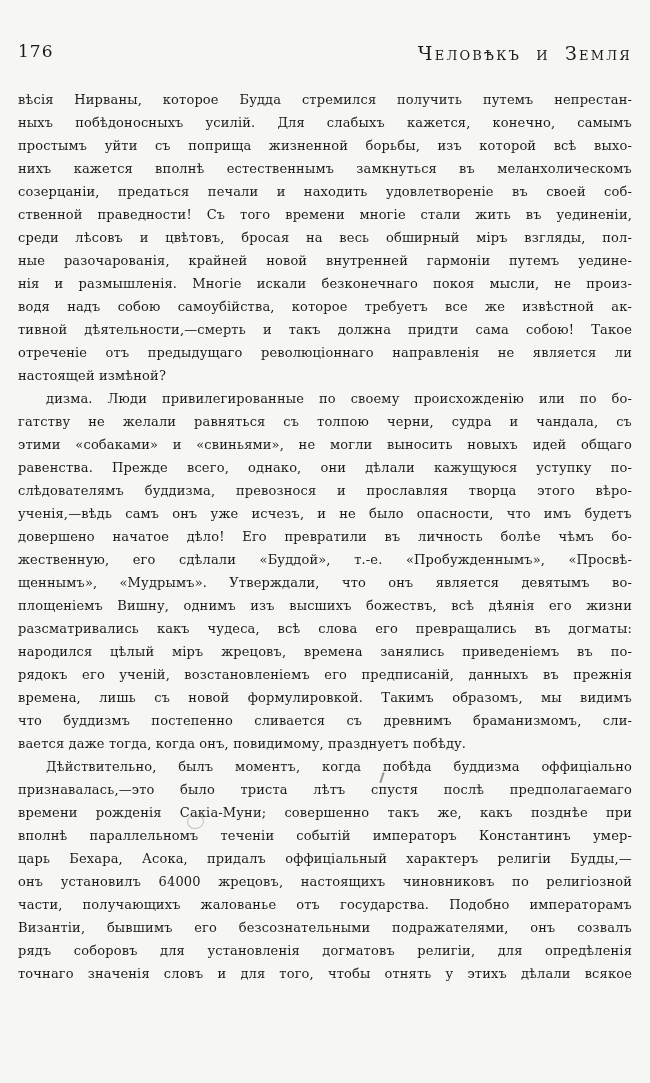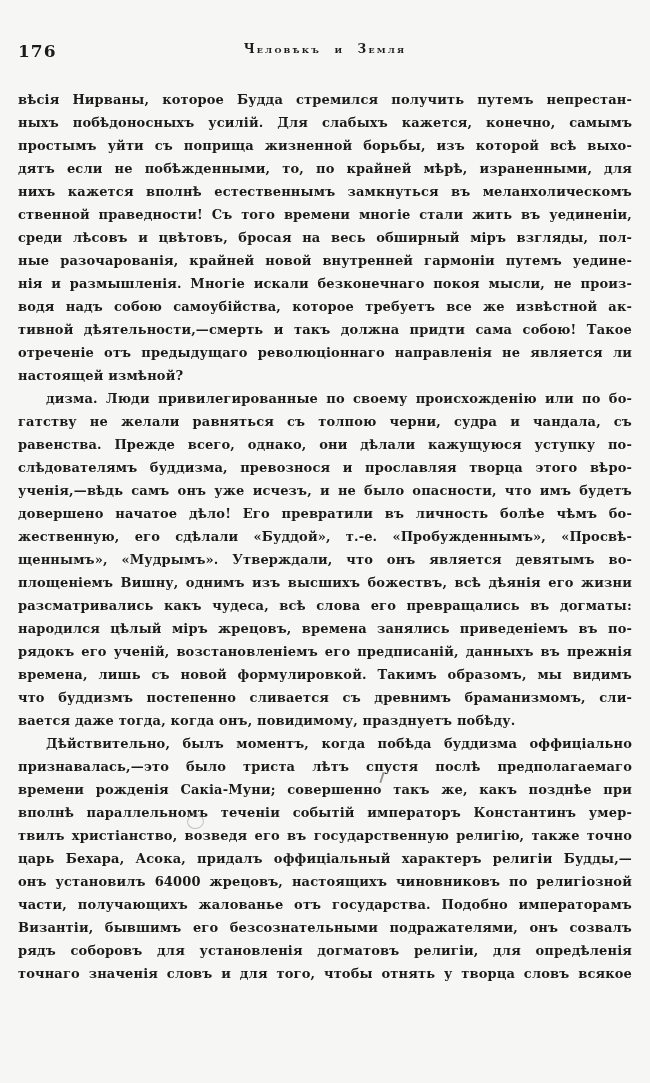--- a/index.html
+++ b/index.html
@@ -9,37 +9,37 @@
   html,body{margin:0;padding:0;}
   body{
     width:650px;height:1083px;
     background:var(--bg);
     color:var(--ink);
     font-family:"DejaVu Serif","Liberation Serif",serif;
     overflow:hidden;
     position:relative;
   }
   .page{
-    position:absolute;inset:0;font-weight:bold;
+    position:absolute;inset:0;
   }
   
   .running-header{
     position:absolute;
     top:41px;left:18px;right:18px;
     height:22px;
   }
   .page-number{
     position:absolute;left:0;top:0;
     font-size:17px;
     letter-spacing:1px;
   }
   .running-title{
     position:absolute;left:0;right:0;top:1px;
-    text-align:center;
-    font-size:12px;
+    text-align:right;
+    font-size:19px;
     font-variant-caps:small-caps;
     letter-spacing:2.2px;
     word-spacing:7px;
   }
   
   .text-block{
     position:absolute;
     top:88px;left:18px;right:18px;
   }
   .paragraph{margin:0;padding:0;}
@@ -82,59 +82,59 @@
   <div class="running-header">
     <span class="page-number">176</span>
     <span class="running-title">Человѣкъ и Земля</span>
   </div>
 
   <div class="text-block">
       <div class="paragraph">
         <div class="line">вѣсія Нирваны, которое Будда стремился получить путемъ непрестан-</div>
         <div class="line">ныхъ побѣдоносныхъ усилій. Для слабыхъ кажется, конечно, самымъ</div>
         <div class="line">простымъ уйти съ поприща жизненной борьбы, изъ которой всѣ выхо-</div>
-        <div class="line">дятъ если не побѣжденными, то, по крайней мѣрѣ, израненными, для</div>
         <div class="line">нихъ кажется вполнѣ естественнымъ замкнуться въ меланхолическомъ</div>
+        <div class="line">созерцаніи, предаться печали и находить удовлетвореніе въ своей соб-</div>
         <div class="line">ственной праведности! Съ того времени многіе стали жить въ уединеніи,</div>
         <div class="line">среди лѣсовъ и цвѣтовъ, бросая на весь обширный міръ взгляды, пол-</div>
         <div class="line">ные разочарованія, крайней новой внутренней гармоніи путемъ уедине-</div>
         <div class="line">нія и размышленія. Многіе искали безконечнаго покоя мысли, не произ-</div>
         <div class="line">водя надъ собою самоубійства, которое требуетъ все же извѣстной ак-</div>
         <div class="line">тивной дѣятельности,—смерть и такъ должна придти сама собою! Такое</div>
         <div class="line">отреченіе отъ предыдущаго революціоннаго направленія не является ли</div>
         <div class="line last-left">настоящей  измѣной?</div>
       </div>
       <div class="paragraph indent">
         <div class="line">дизма. Люди привилегированные по своему происхожденію или по бо-</div>
         <div class="line">гатству не желали равняться съ толпою черни, судра и чандала, съ</div>
+        <div class="line">этими «собаками» и «свиньями», не могли выносить новыхъ идей общаго</div>
         <div class="line">равенства. Прежде всего, однако, они дѣлали кажущуюся уступку по-</div>
         <div class="line">слѣдователямъ буддизма, превознося и прославляя творца этого вѣро-</div>
         <div class="line">ученія,—вѣдь самъ онъ уже исчезъ, и не было опасности, что имъ будетъ</div>
         <div class="line">довершено начатое дѣло! Его превратили въ личность болѣе чѣмъ бо-</div>
         <div class="line">жественную, его сдѣлали «Буддой», т.-е. «Пробужденнымъ», «Просвѣ-</div>
         <div class="line">щеннымъ», «Мудрымъ». Утверждали, что онъ является девятымъ во-</div>
         <div class="line">площеніемъ Вишну, однимъ изъ высшихъ божествъ, всѣ дѣянія его жизни</div>
         <div class="line">разсматривались какъ чудеса, всѣ слова его превращались въ догматы:</div>
         <div class="line">народился цѣлый міръ жрецовъ, времена занялись приведеніемъ въ по-</div>
         <div class="line">рядокъ его ученій, возстановленіемъ его предписаній, данныхъ въ прежнія</div>
         <div class="line">времена, лишь съ новой формулировкой. Такимъ образомъ, мы видимъ</div>
         <div class="line">что буддизмъ постепенно сливается съ древнимъ браманизмомъ, сли-</div>
         <div class="line last-left">вается даже тогда, когда онъ, повидимому, празднуетъ побѣду.</div>
       </div>
       <div class="paragraph indent">
         <div class="line">Дѣйствительно, былъ моментъ, когда побѣда буддизма оффиціально</div>
         <div class="line">признавалась,—это было триста лѣтъ спустя послѣ предполагаемаго</div>
         <div class="line">времени рожденія Сакіа-Муни; совершенно такъ же, какъ позднѣе при</div>
         <div class="line">вполнѣ параллельномъ теченіи событій императоръ Константинъ умер-</div>
-        <div class="line">твилъ христіанство, возведя его въ государственную религію, также точно</div>
         <div class="line">царь Бехара, Асока, придалъ оффиціальный характеръ религіи Будды,—</div>
         <div class="line">онъ установилъ 64000 жрецовъ, настоящихъ чиновниковъ по религіозной</div>
         <div class="line">части, получающихъ жалованье отъ государства. Подобно императорамъ</div>
         <div class="line">Византіи, бывшимъ его безсознательными подражателями, онъ созвалъ</div>
         <div class="line">рядъ соборовъ для установленія догматовъ религіи, для опредѣленія</div>
-        <div class="line">точнаго значенія словъ и для того, чтобы отнять у творца словъ всякое</div>
+        <div class="line">точнаго значенія словъ и для того, чтобы отнять у этихъ дѣлали всякое</div>
       </div>
     </div>
 
   <div class="artifact artifact-slash"></div>
   <div class="artifact artifact-circle"></div>
 
 </div>
 
 </body></html>

